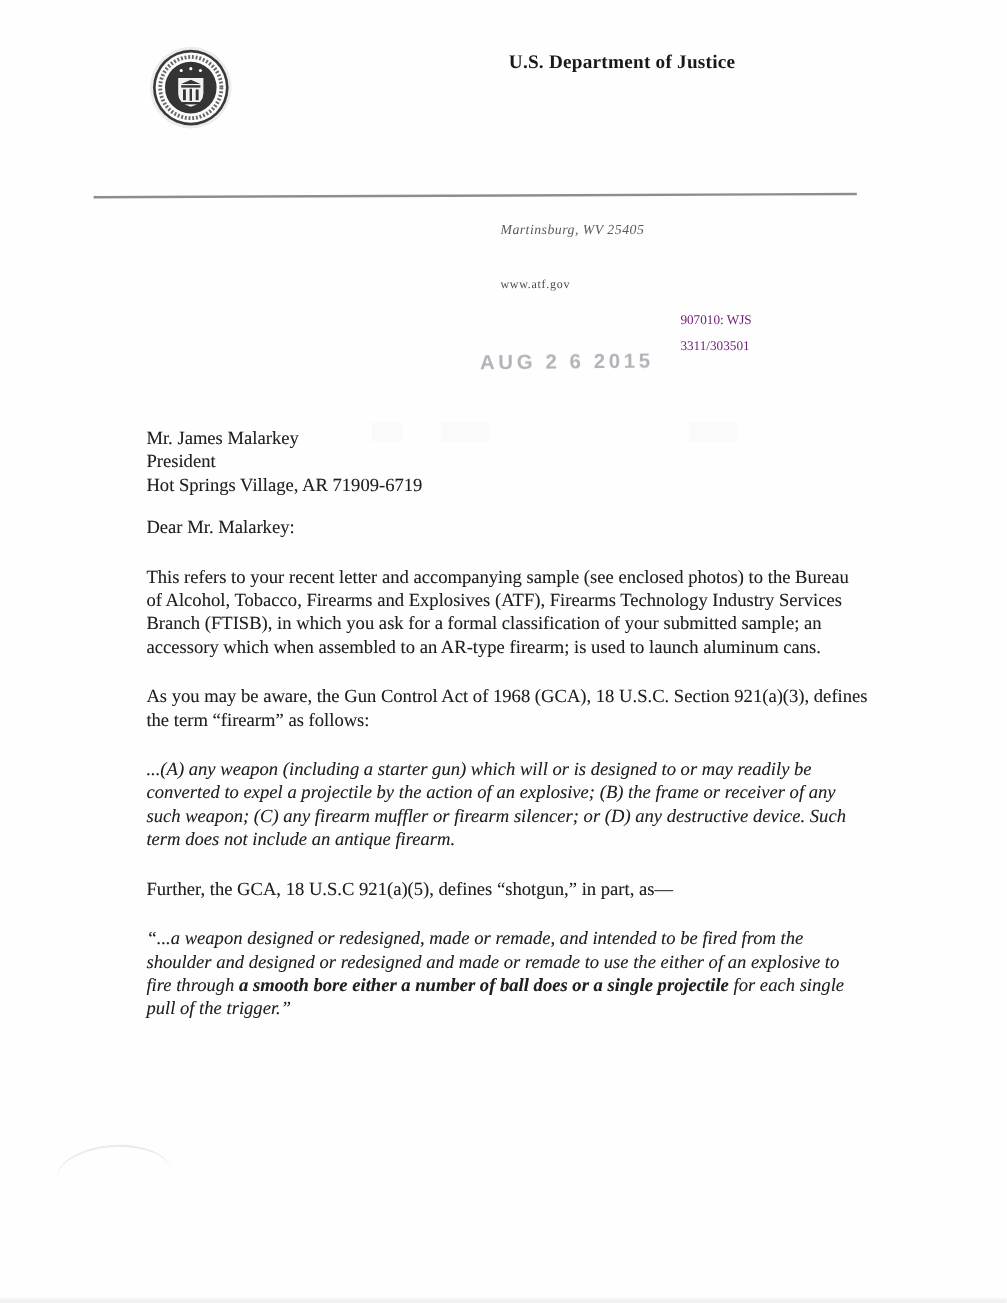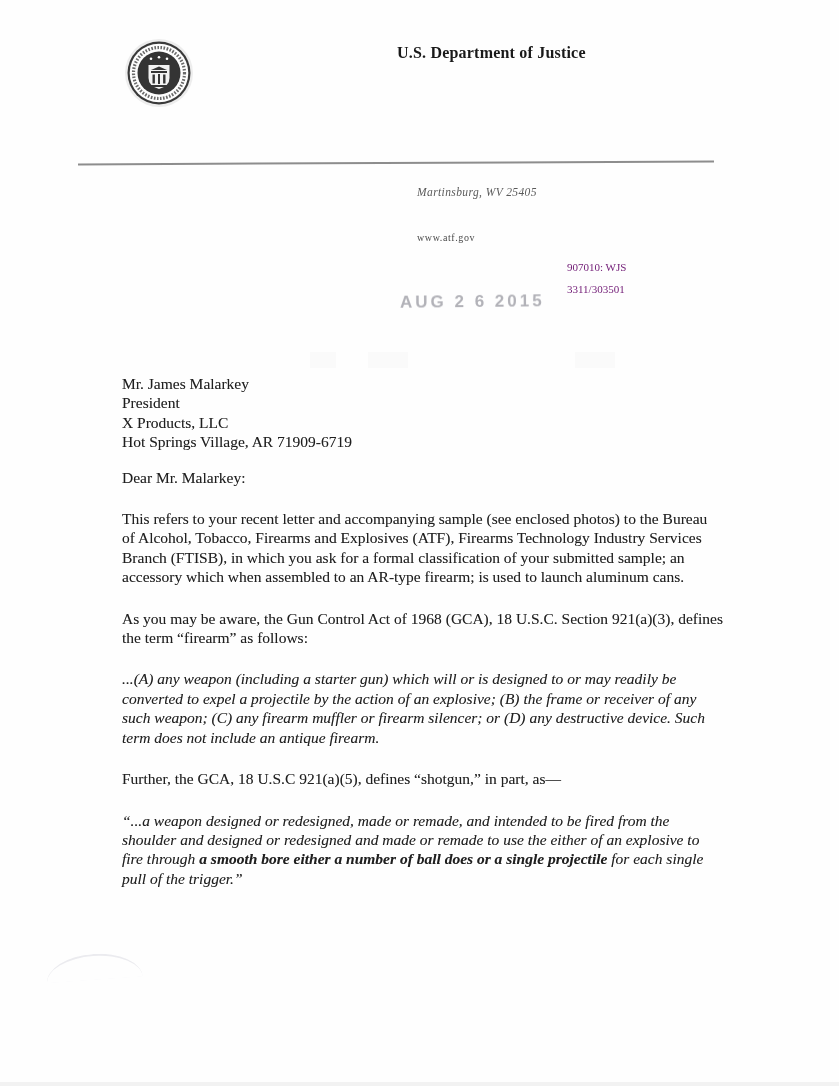--- a/index.html
+++ b/index.html
@@ -15,21 +15,21 @@
   .page {
     position: absolute; inset: 0;
     background: #fefefe;
   }
   
   .seal {
     position: absolute; left: 123px; top: 37px;
     width: 72px; height: 72px;
   }
   .dept {
-    position: absolute; left: 397px; top: 44px;
+    position: absolute; left: 424px; top: 44px;
   }
   .dept-title {
     font-weight: bold; font-size: 16px; color: #191919;
     letter-spacing: 0.2px;
   }
   .dept-bureau {
     margin-top: 20px; font-size: 16px; line-height: 19px;
     color: #3d3d3d;
   }
   .rule {
@@ -53,21 +53,21 @@
   .stamp {
     position: absolute; left: 400px; top: 292px;
     font-family: "Liberation Sans", sans-serif;
     font-size: 17px; font-weight: bold;
     color: #b2b2b8; letter-spacing: 3px;
     filter: blur(0.5px);
     transform: rotate(-0.6deg);
   }
   
   .letter {
-    position: absolute; left: 122px; top: 374px;
+    position: absolute; left: 122px; top: 356px;
     width: 601px;
     font-size: 15.5px; line-height: 19.4px;
     color: #1f1f1f;
     text-shadow: 0 0 0.4px rgba(30,30,30,0.35);
   }
   .recipient div { white-space: nowrap; }
   .salutation { margin: 16px 0 0 0; }
   .para { margin: 22px 0 0 0; }
   .quote {
     margin: 22px 0 0 0;
@@ -132,21 +132,20 @@
     <div>3311/303501</div>
   </div>
 
   <div class="stamp">AUG 2 6 2015</div>
 
   <div class="letter">
 
     <div class="recipient">
       <div>Mr. James Malarkey</div>
       <div>President</div>
-      <div>X Products, LLC</div>
       <div>Hot Springs Village, AR 71909-6719</div>
     </div>
 
     <p class="salutation">Dear Mr. Malarkey:</p>
 
     <p class="para">This refers to your recent letter and accompanying sample (see enclosed photos) to the Bureau of Alcohol, Tobacco, Firearms and Explosives (ATF), Firearms Technology Industry Services Branch (FTISB), in which you ask for a formal classification of your submitted sample; an accessory which when assembled to an AR-type firearm; is used to launch aluminum cans.</p>
 
     <p class="para"><span>As you may be aware, the Gun Control Act of 1968 (GCA), 18 U.S.C. Section 921(a)(3), defines the term </span><strong>“firearm”</strong><span> as follows:</span></p>
 
     <p class="quote">...(A) any weapon (including a starter gun) which will or is designed to or may readily be converted to expel a projectile by the action of an explosive; (B) the frame or receiver of any such weapon; (C) any firearm muffler or firearm silencer; or (D) any destructive device.  Such term does not include an antique firearm.</p>

